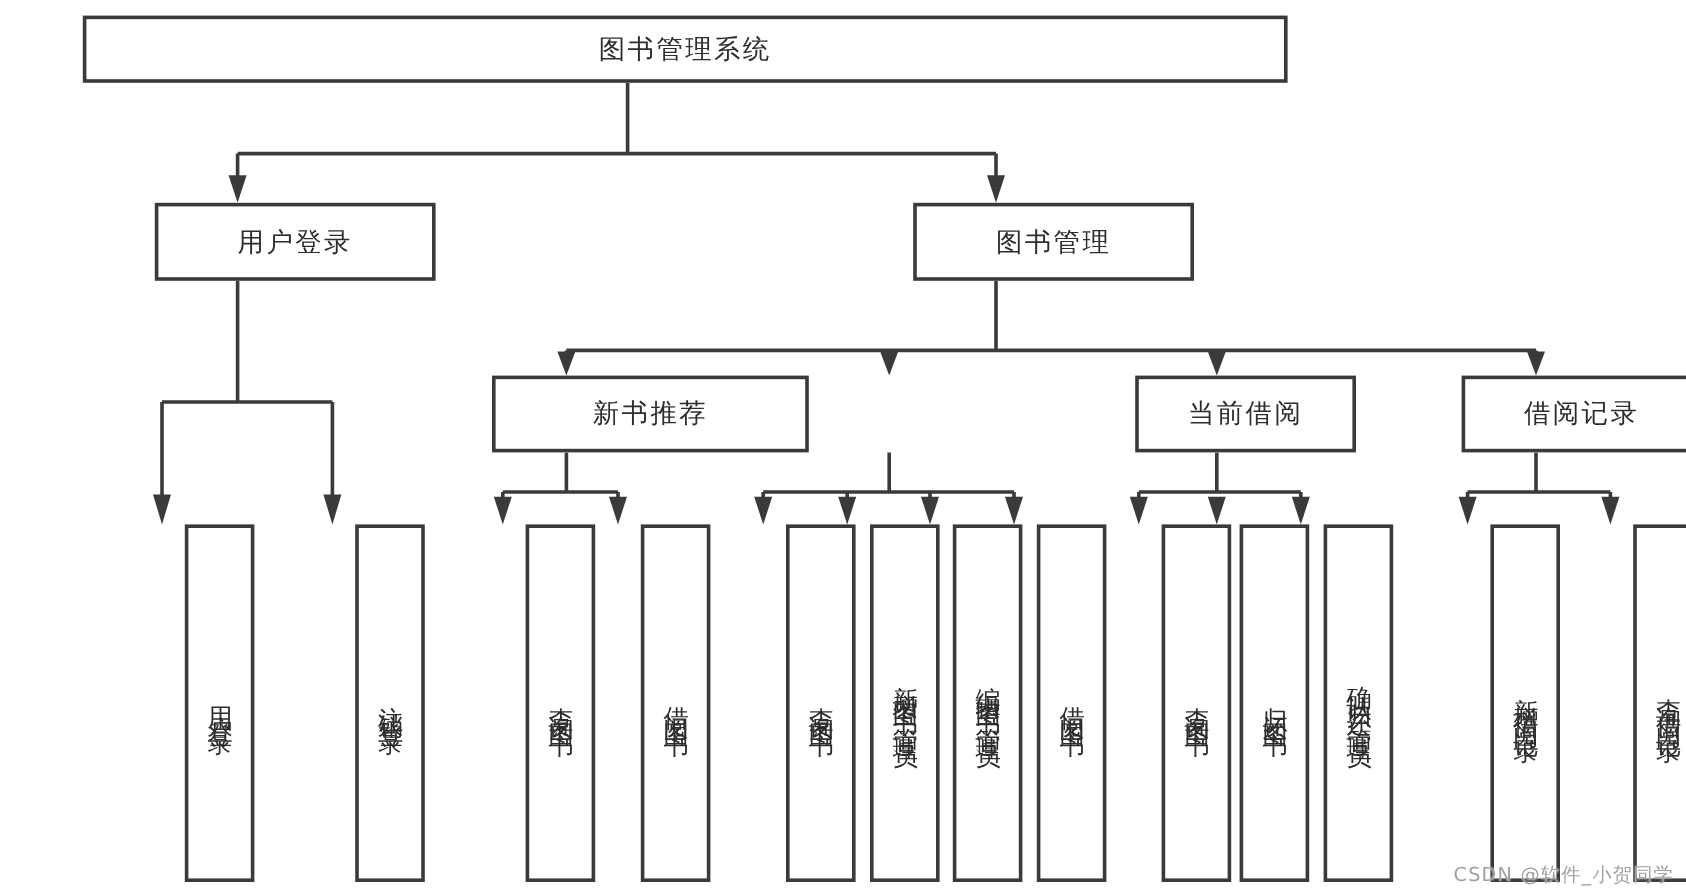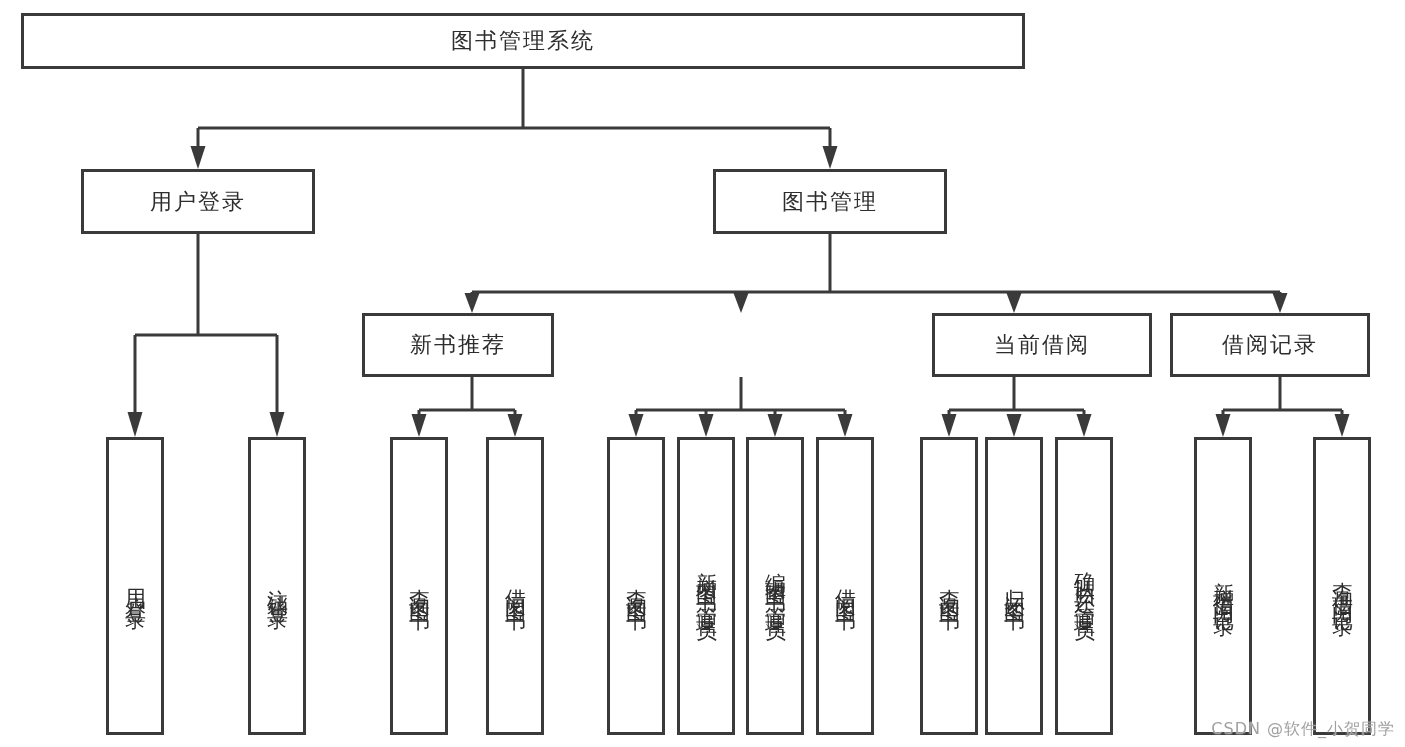--- a/index.html
+++ b/index.html
@@ -19,20 +19,21 @@
   #wires{position:absolute;left:0;top:0;width:1405px;height:747px;}
   .connector{stroke:var(--line);stroke-width:3;fill:none;}
   .arrowhead{fill:var(--line);stroke:none;}
   .box{
     position:absolute;
     border:3px solid var(--line);
     background:#fff;
     box-sizing:border-box;
     display:flex;align-items:center;justify-content:center;
     color:var(--text);
+    margin-left:48px;
   }
   .h-label{font-size:22px;letter-spacing:2px;white-space:nowrap;}
   .leaf{width:58px;top:437px;height:298px;}
   .v-label{
     writing-mode:vertical-rl;
     text-orientation:mixed;
     font-size:21px;
     letter-spacing:7px;
     line-height:1;
     white-space:nowrap;
@@ -106,24 +107,24 @@
     <span class="h-label">图书管理系统</span>
   </div>
 
   <div class="box" style="left:81px;top:169px;width:234px;height:65px;">
     <span class="h-label">用户登录</span>
   </div>
   <div class="box" style="left:713px;top:169px;width:234px;height:65px;font-family:Liberation Serif, serif;">
     <span class="h-label">图书管理</span>
   </div>
 
-  <div class="box" style="left:362px;top:313px;width:192px;height:64px;">
+  <div class="box" style="left:362px;top:313px;width:264px;height:64px;">
     <span class="h-label">新书推荐</span>
   </div>
-  <div class="box" style="left:932px;top:313px;width:220px;height:64px;">
+  <div class="box" style="left:898px;top:313px;width:184px;height:64px;">
     <span class="h-label">当前借阅</span>
   </div>
   <div class="box" style="left:1170px;top:313px;width:200px;height:64px;">
     <span class="h-label">借阅记录</span>
   </div>
 
   <div class="box leaf" style="left:106px;">
     <span class="v-label">用户登录</span>
   </div>
   <div class="box leaf" style="left:248px;">

